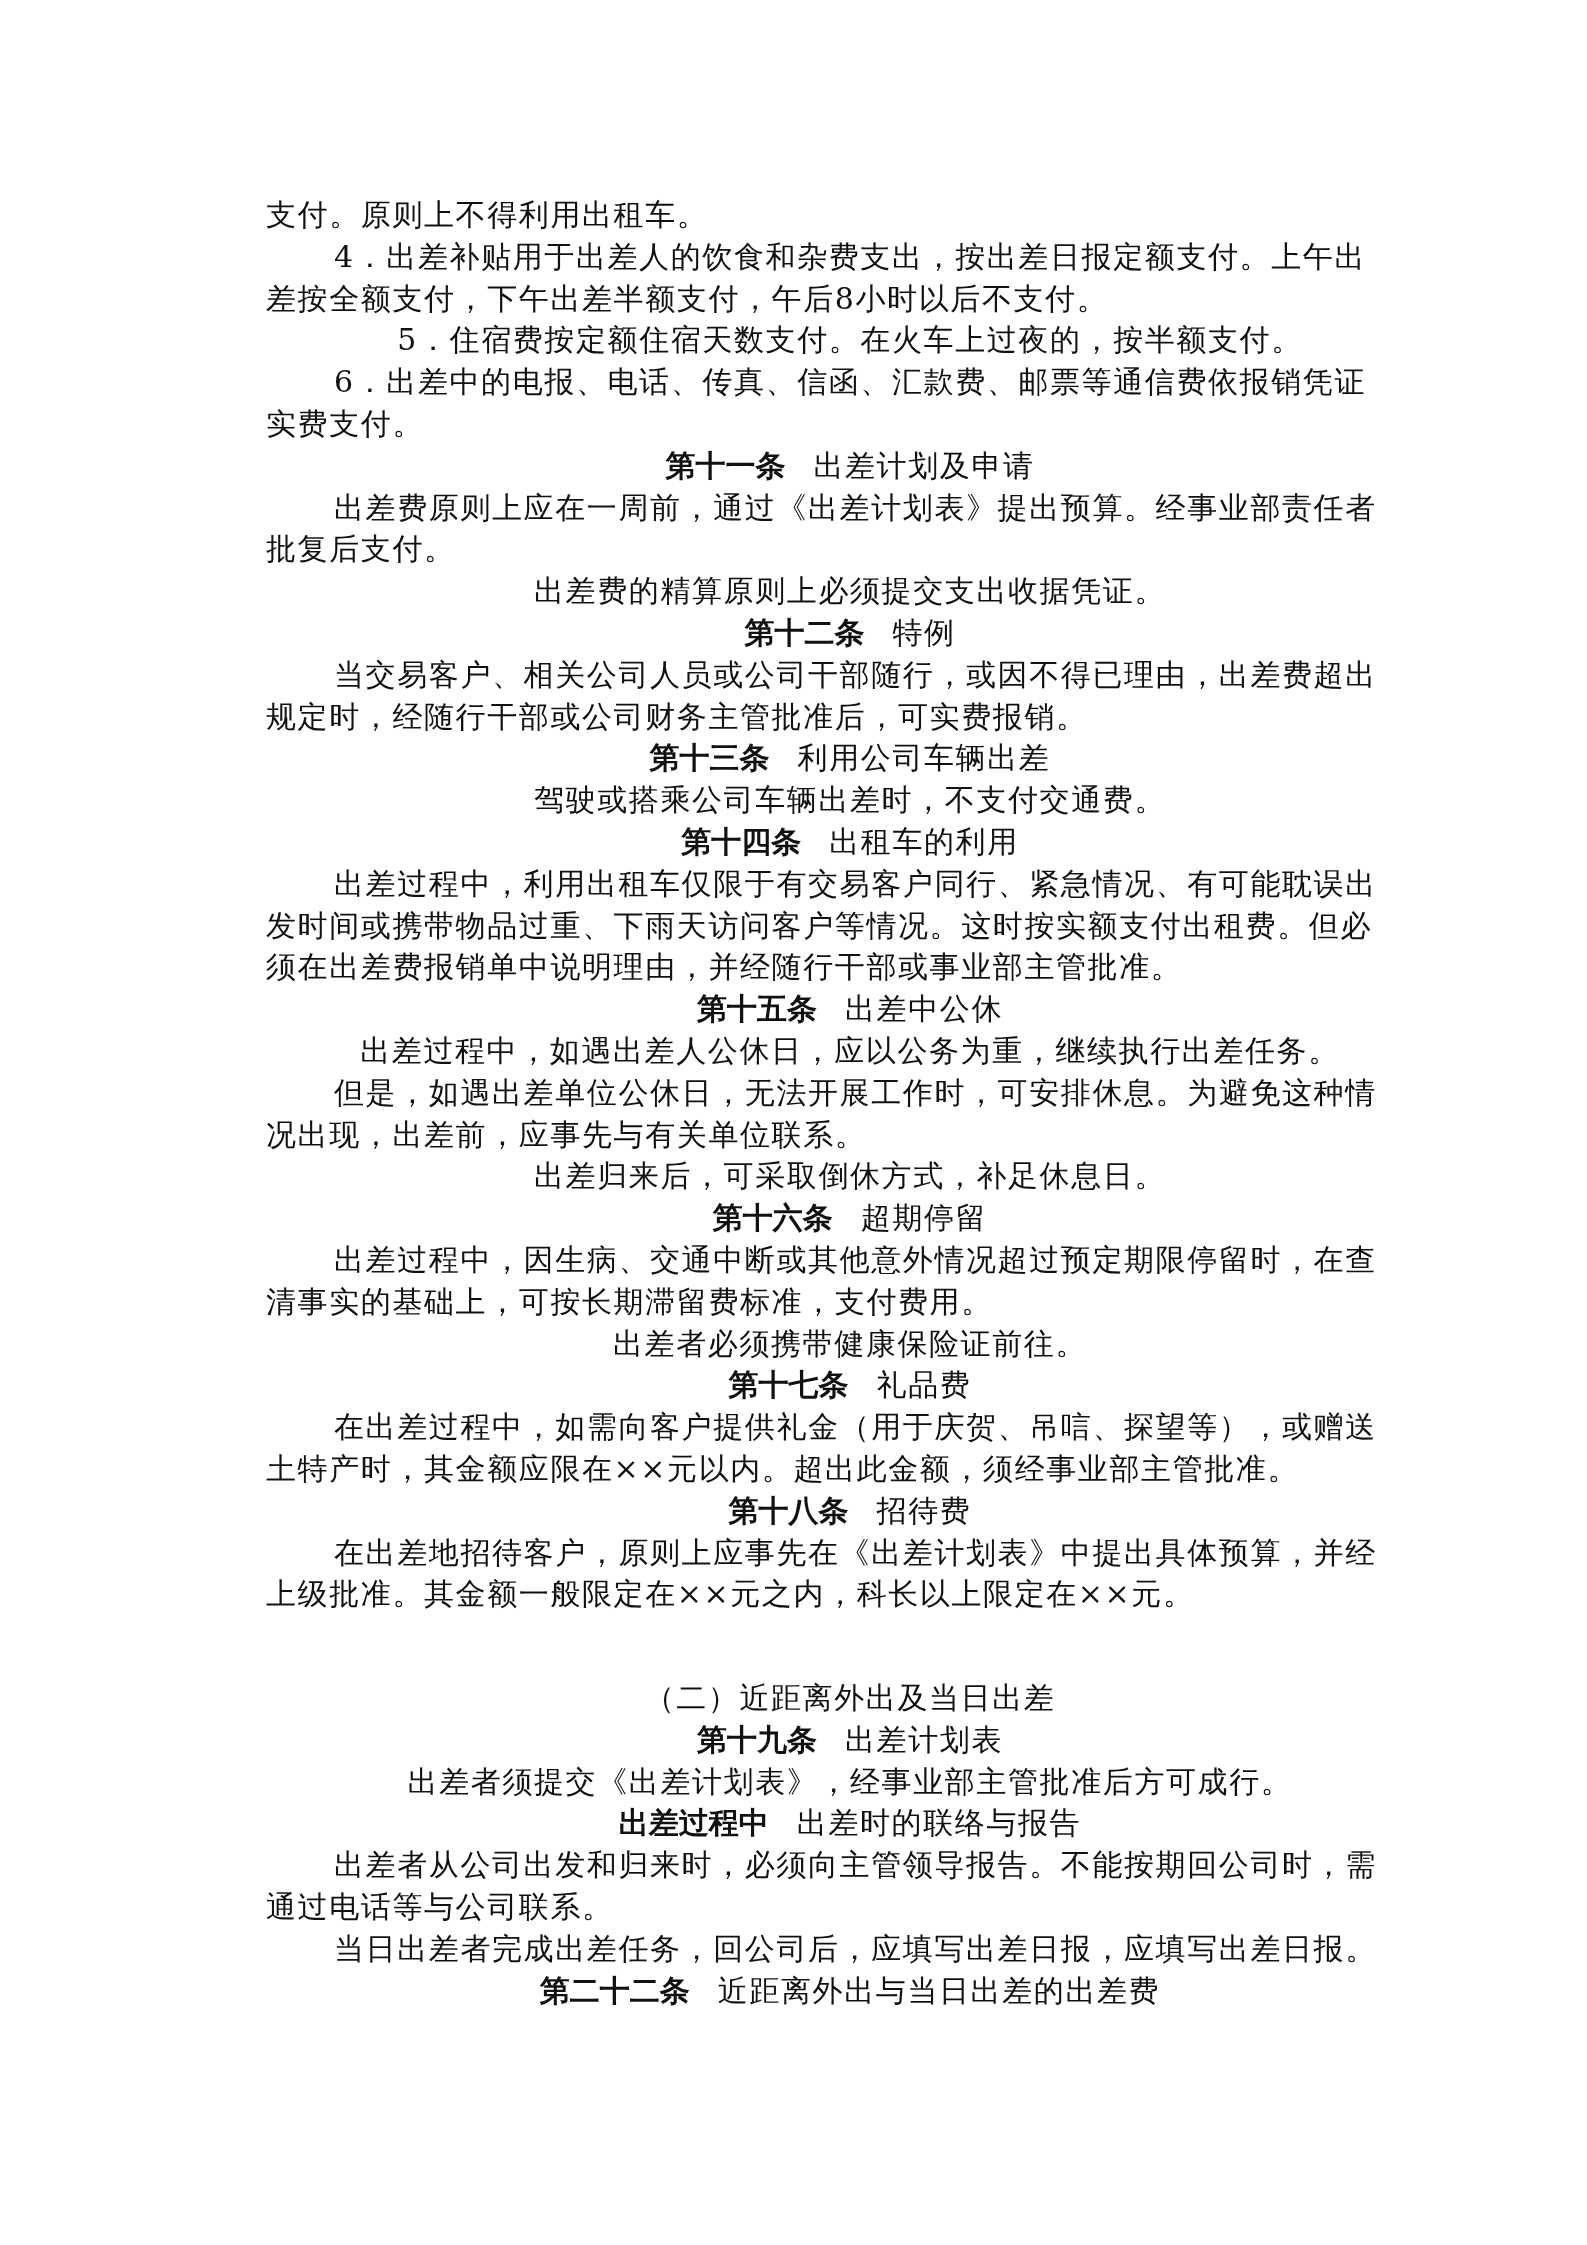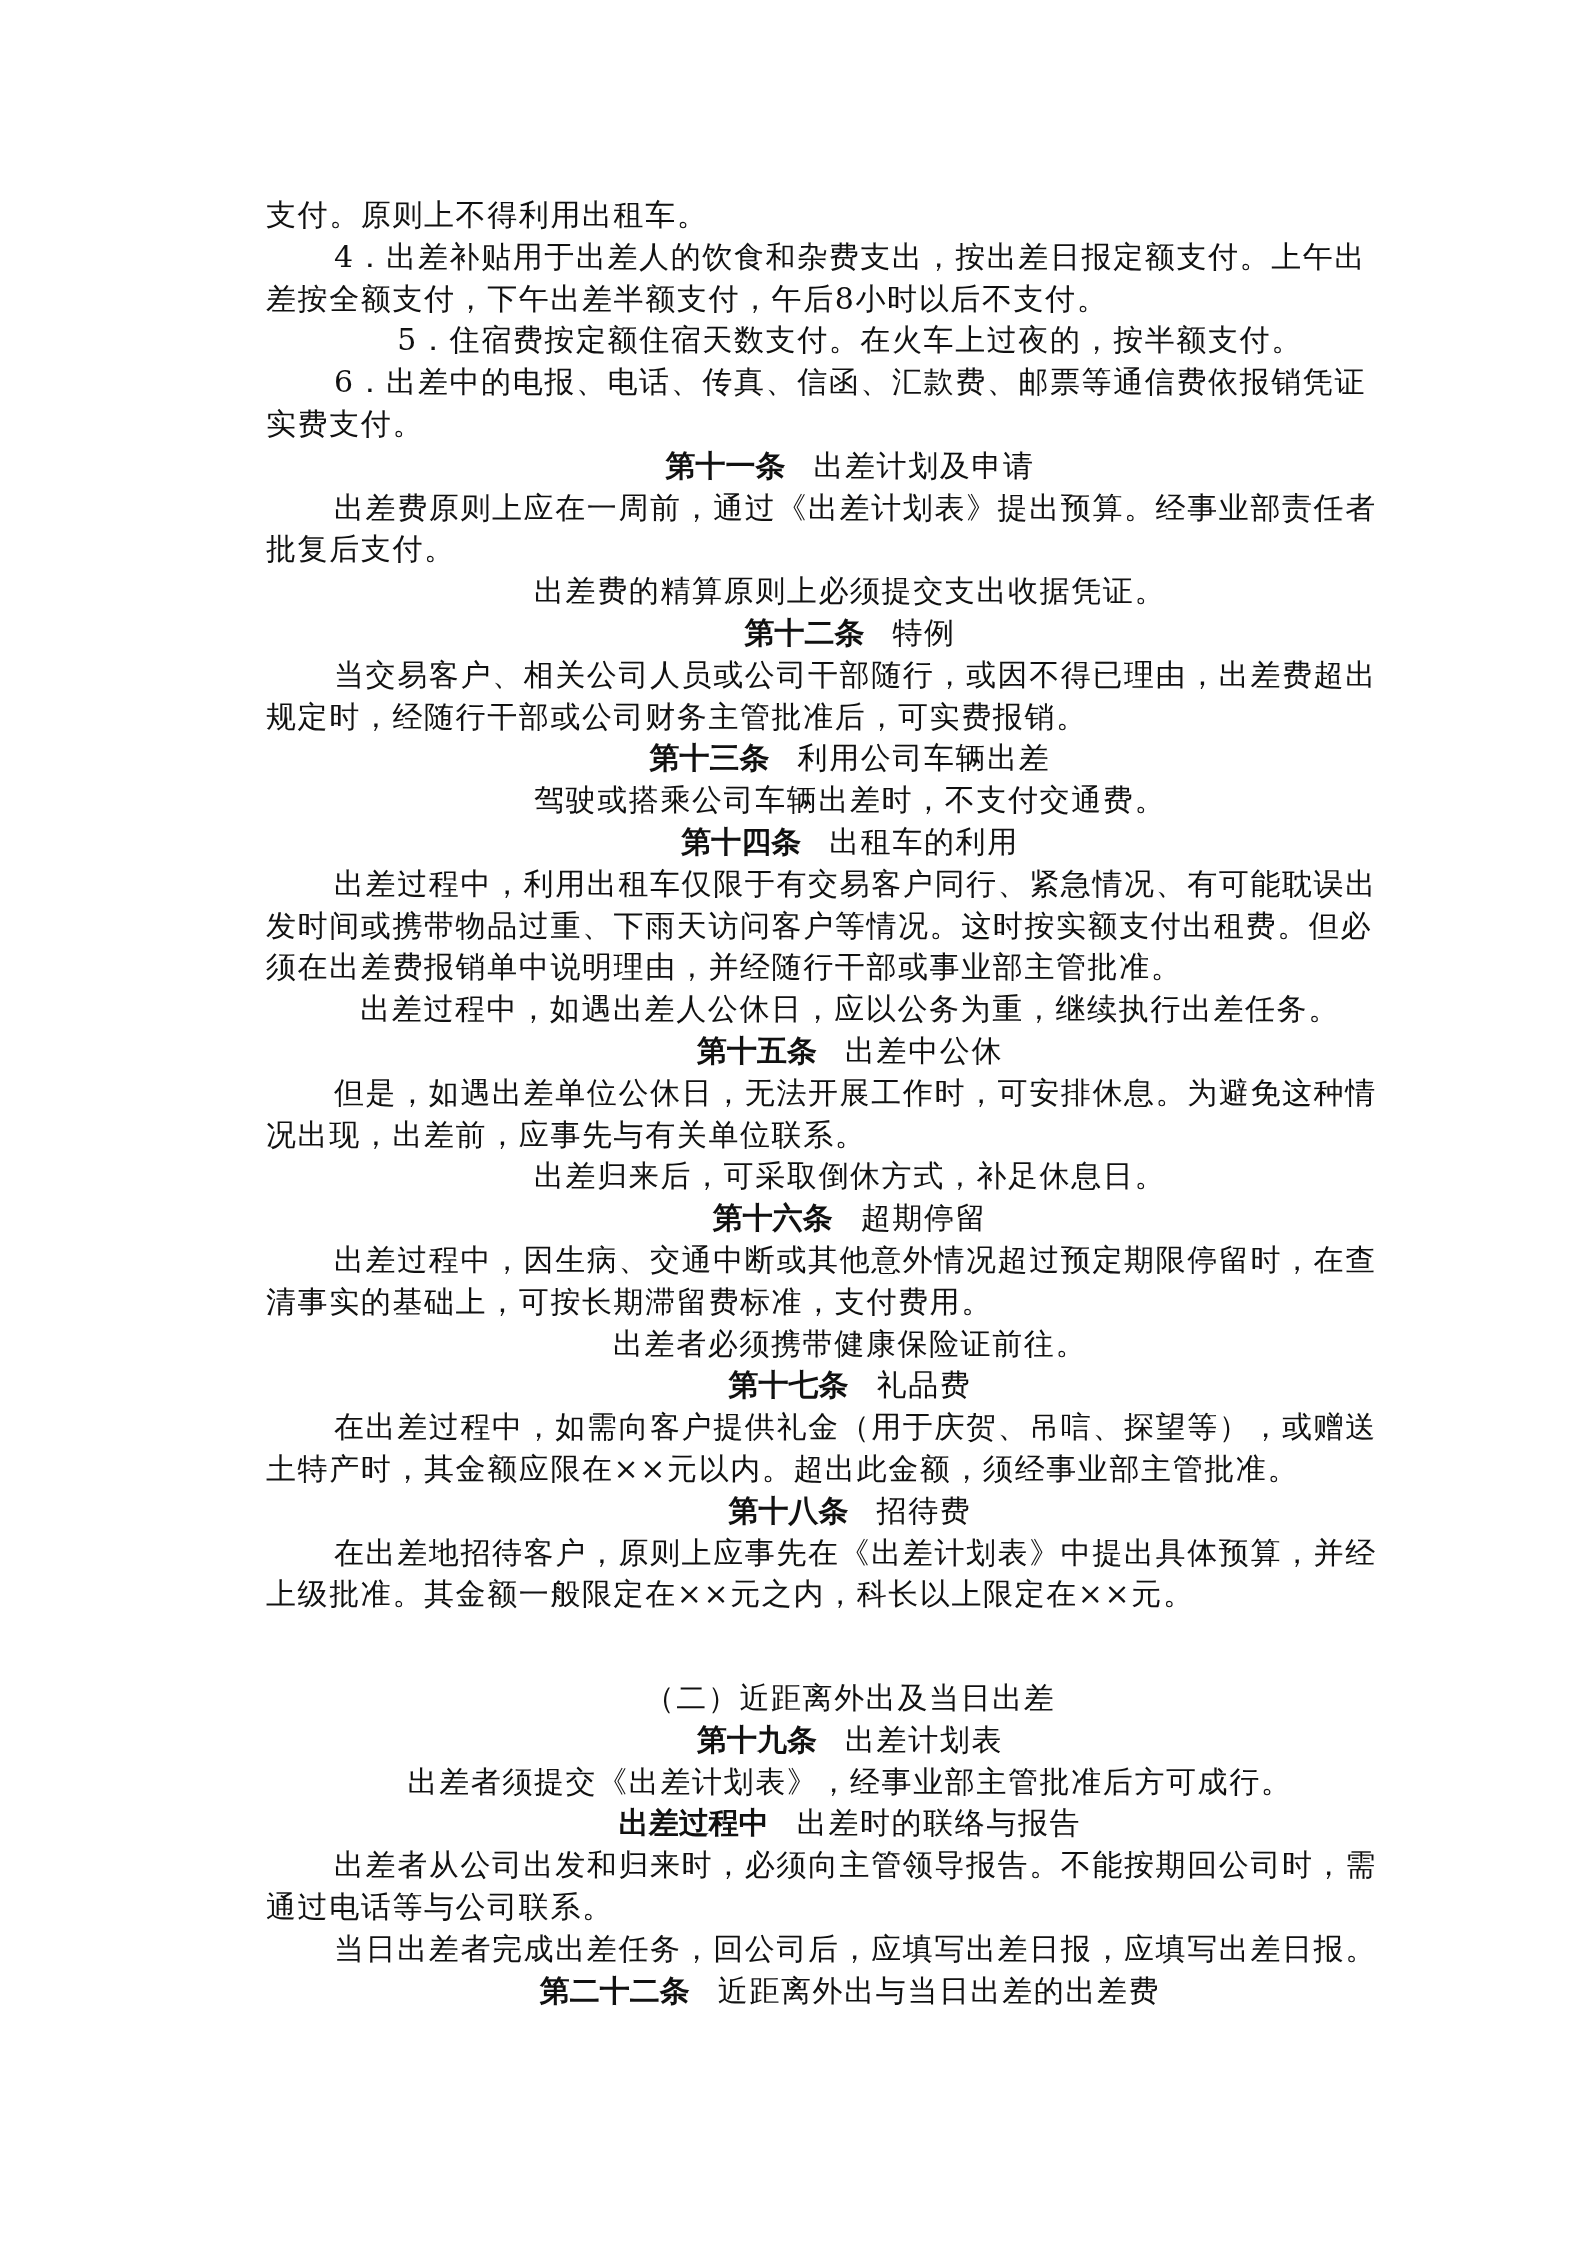--- a/index.html
+++ b/index.html
@@ -39,22 +39,22 @@
     <div class="line indent">出差费的精算原则上必须提交支出收据凭证。</div>
     <div class="line heading indent"><span class="num">第十二条</span><span class="title">特例</span></div>
     <div class="line indent justify">当交易客户、相关公司人员或公司干部随行，或因不得已理由，出差费超出</div>
     <div class="line">规定时，经随行干部或公司财务主管批准后，可实费报销。</div>
     <div class="line heading indent"><span class="num">第十三条</span><span class="title">利用公司车辆出差</span></div>
     <div class="line indent">驾驶或搭乘公司车辆出差时，不支付交通费。</div>
     <div class="line heading indent"><span class="num">第十四条</span><span class="title">出租车的利用</span></div>
     <div class="line indent justify">出差过程中，利用出租车仅限于有交易客户同行、紧急情况、有可能耽误出</div>
     <div class="line justify">发时间或携带物品过重、下雨天访问客户等情况。这时按实额支付出租费。但必</div>
     <div class="line">须在出差费报销单中说明理由，并经随行干部或事业部主管批准。</div>
+    <div class="line heading indent"><span class="num">第十五条</span><span class="title">出差中公休</span></div>
     <div class="line indent">出差过程中，如遇出差人公休日，应以公务为重，继续执行出差任务。</div>
-    <div class="line heading indent"><span class="num">第十五条</span><span class="title">出差中公休</span></div>
     <div class="line indent justify">但是，如遇出差单位公休日，无法开展工作时，可安排休息。为避免这种情</div>
     <div class="line">况出现，出差前，应事先与有关单位联系。</div>
     <div class="line indent">出差归来后，可采取倒休方式，补足休息日。</div>
     <div class="line heading indent"><span class="num">第十六条</span><span class="title">超期停留</span></div>
     <div class="line indent justify">出差过程中，因生病、交通中断或其他意外情况超过预定期限停留时，在查</div>
     <div class="line">清事实的基础上，可按长期滞留费标准，支付费用。</div>
     <div class="line indent">出差者必须携带健康保险证前往。</div>
     <div class="line heading indent"><span class="num">第十七条</span><span class="title">礼品费</span></div>
     <div class="line indent justify">在出差过程中，如需向客户提供礼金（用于庆贺、吊唁、探望等），或赠送</div>
     <div class="line">土特产时，其金额应限在××元以内。超出此金额，须经事业部主管批准。</div>

